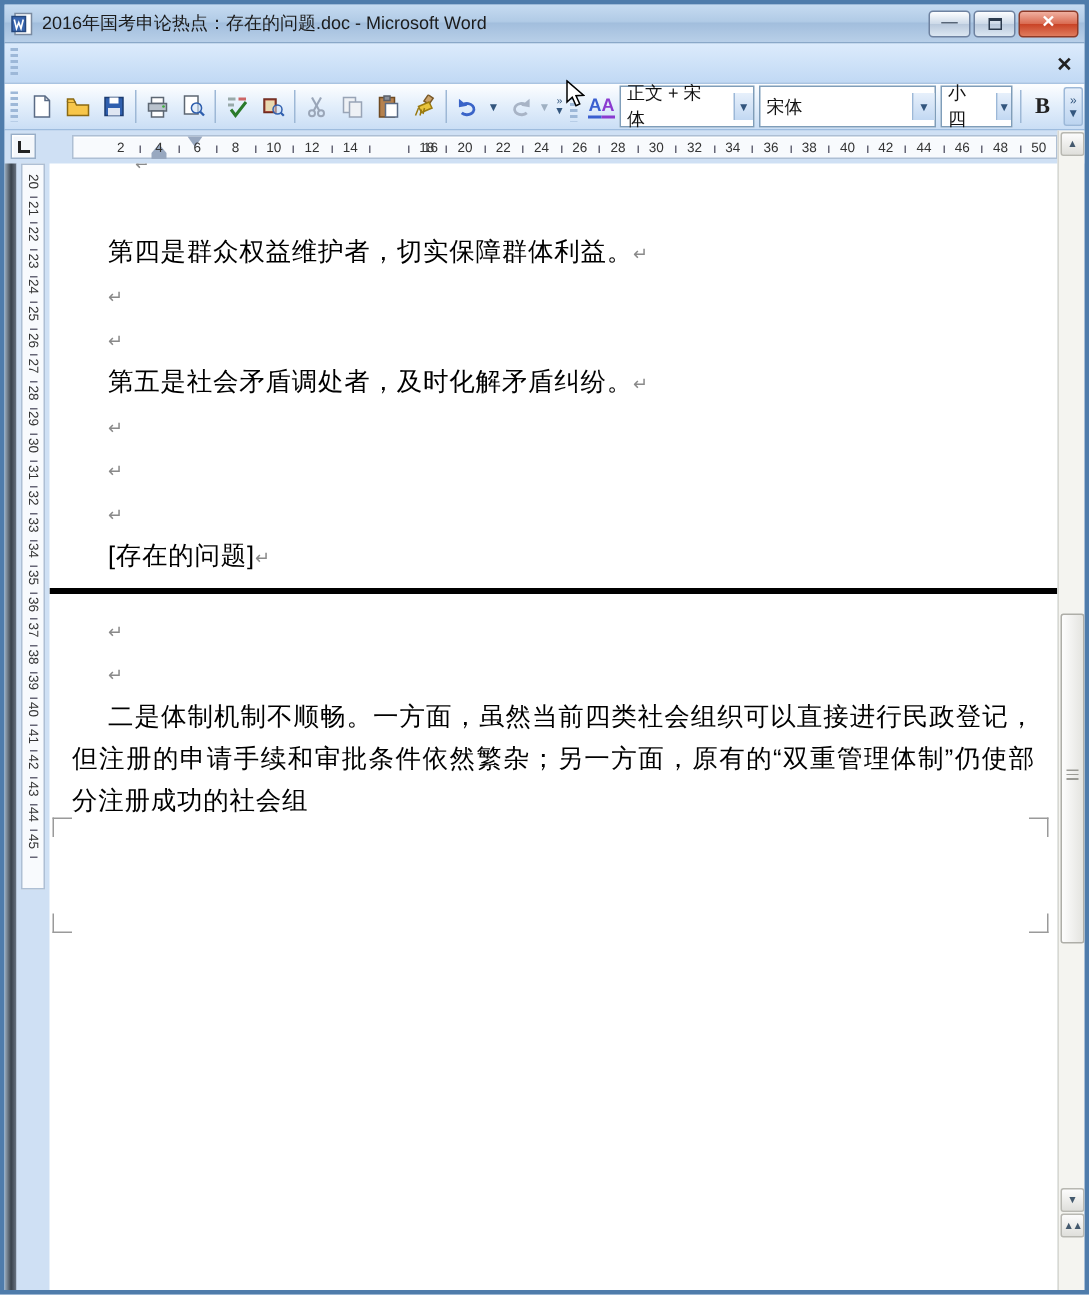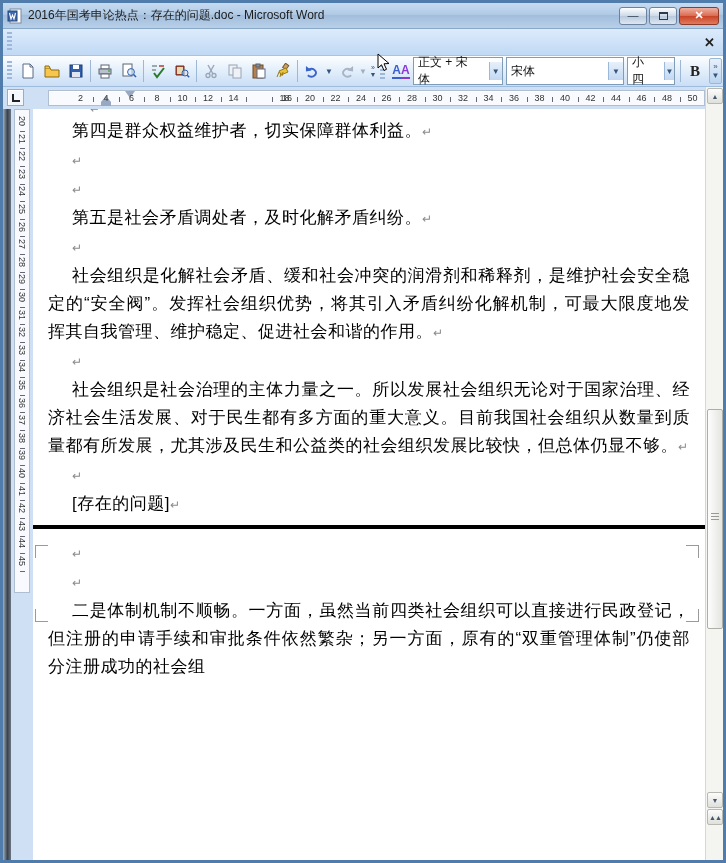--- a/index.html
+++ b/index.html
@@ -390,29 +390,27 @@
           <span class="vnum" style="top: 410.8px;">43</span>
           <span class="vtick" style="top: 425.6px;"></span>
           <span class="vnum" style="top: 428.4px;">44</span>
           <span class="vtick" style="top: 443.2px;"></span>
           <span class="vnum" style="top: 446px;">45</span>
           <span class="vtick" style="top: 460.8px;"></span>
         </div>
     </div>
     <div class="doc">
       <span class="partial-pilcrow">↵</span>
-      <div id="page1" style="padding-top:8px;">
+      <div id="page1" style="padding-top:8px;margin-top:37px;">
           <p class="para"><span class="ptext">第四是群众权益维护者，切实保障群体利益。</span><span class="pilcrow">↵</span></p>
           <p class="para empty"><span class="ptext"></span><span class="pilcrow">↵</span></p>
           <p class="para empty"><span class="ptext"></span><span class="pilcrow">↵</span></p>
           <p class="para"><span class="ptext">第五是社会矛盾调处者，及时化解矛盾纠纷。</span><span class="pilcrow">↵</span></p>
           <p class="para empty"><span class="ptext"></span><span class="pilcrow">↵</span></p>
-          <p class="para"><span class="ptext">社会组织是化解社会矛盾、缓和社会冲突的润滑剂和稀释剂，是维护社会安全稳定的“安全阀”。发挥社会组织优势，将其引入矛盾纠纷化解机制，可最大限度地发挥其自我管理、维护稳定、促进社会和谐的作用。</span><span class="pilcrow">↵</span></p>
-          <p class="para empty"><span class="ptext"></span><span class="pilcrow">↵</span></p>
-          <p class="para"><span class="ptext">社会组织是社会治理的主体力量之一。所以发展社会组织无论对于国家治理、经济社会生活发展、对于民生都有多方面的重大意义。目前我国社会组织从数量到质量都有所发展，尤其涉及民生和公益类的社会组织发展比较快，但总体仍显不够。</span><span class="pilcrow">↵</span></p>
+          <p class="para empty"><span class="ptext"></span><span class="pilcrow">↵</span></p>
           <p class="para empty"><span class="ptext"></span><span class="pilcrow">↵</span></p>
           <p class="para"><span class="ptext">[存在的问题]</span><span class="pilcrow">↵</span></p>
         </div>
       <div class="page-divider"></div>
       <div id="page2">
           <p class="para empty"><span class="ptext"></span><span class="pilcrow">↵</span></p>
           <p class="para empty"><span class="ptext"></span><span class="pilcrow">↵</span></p>
           <p class="para"><span class="ptext">二是体制机制不顺畅。一方面，虽然当前四类社会组织可以直接进行民政登记，但注册的申请手续和审批条件依然繁杂；另一方面，原有的“双重管理体制”仍使部分注册成功的社会组</span></p>
         </div>
       <div class="crop p1l"></div>

